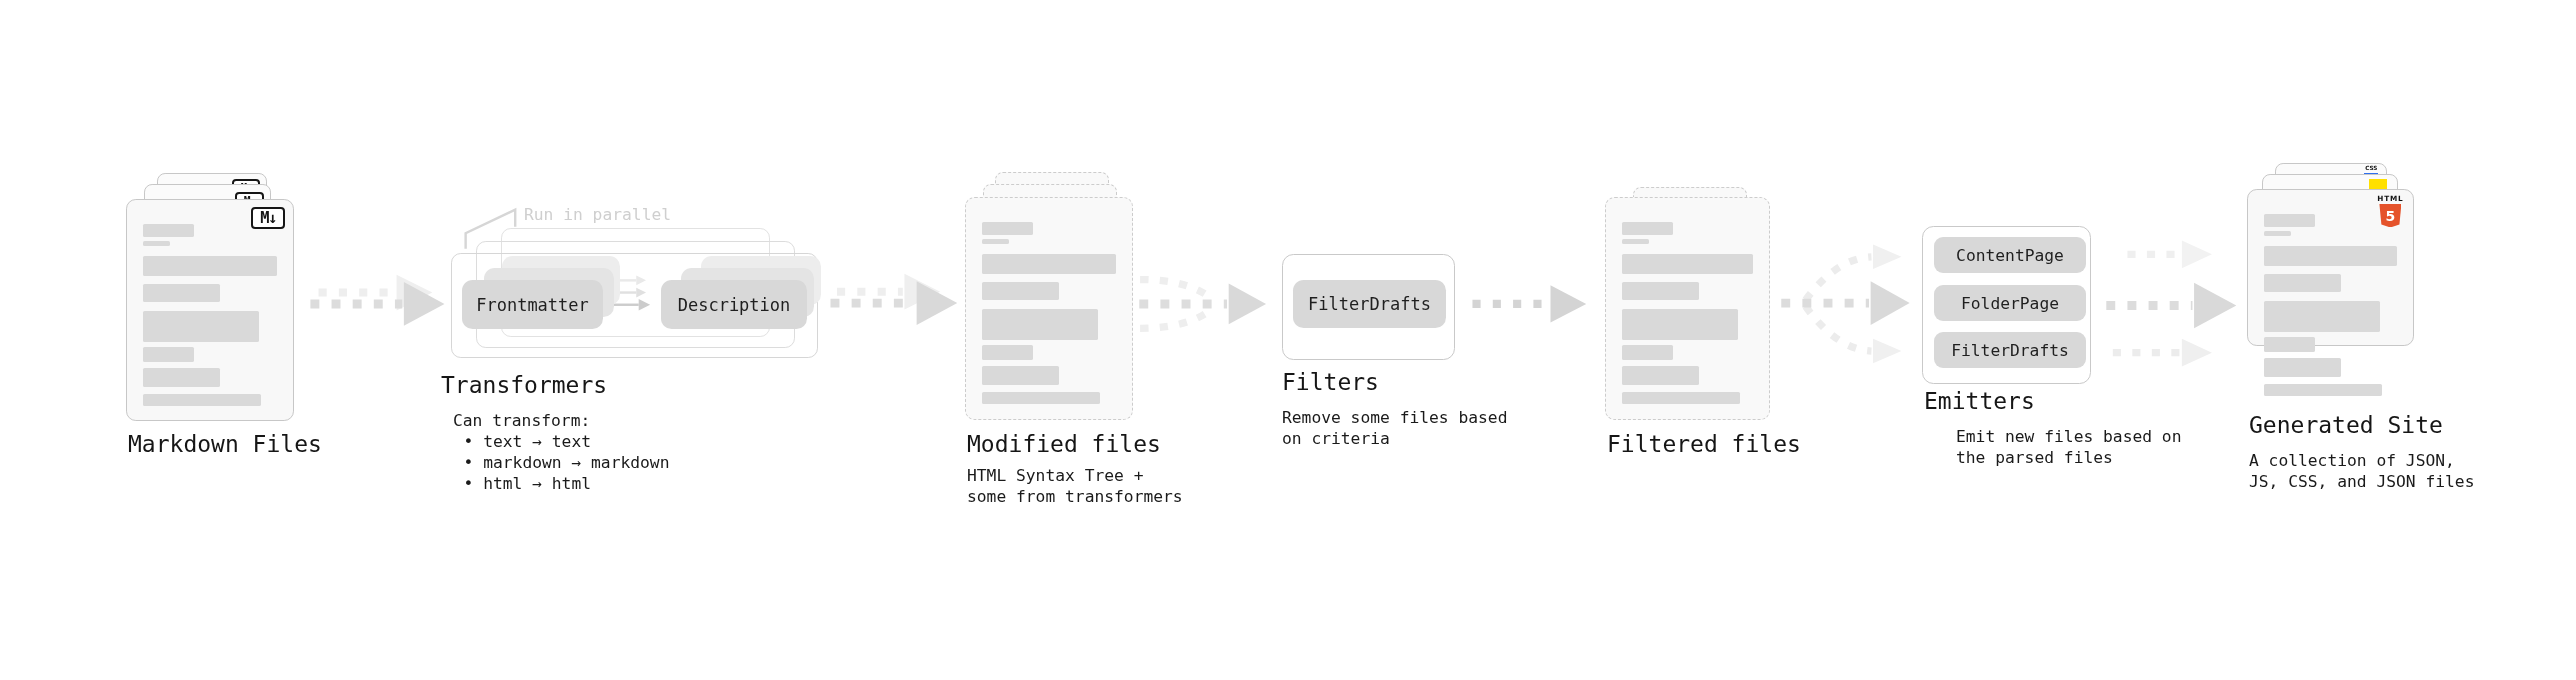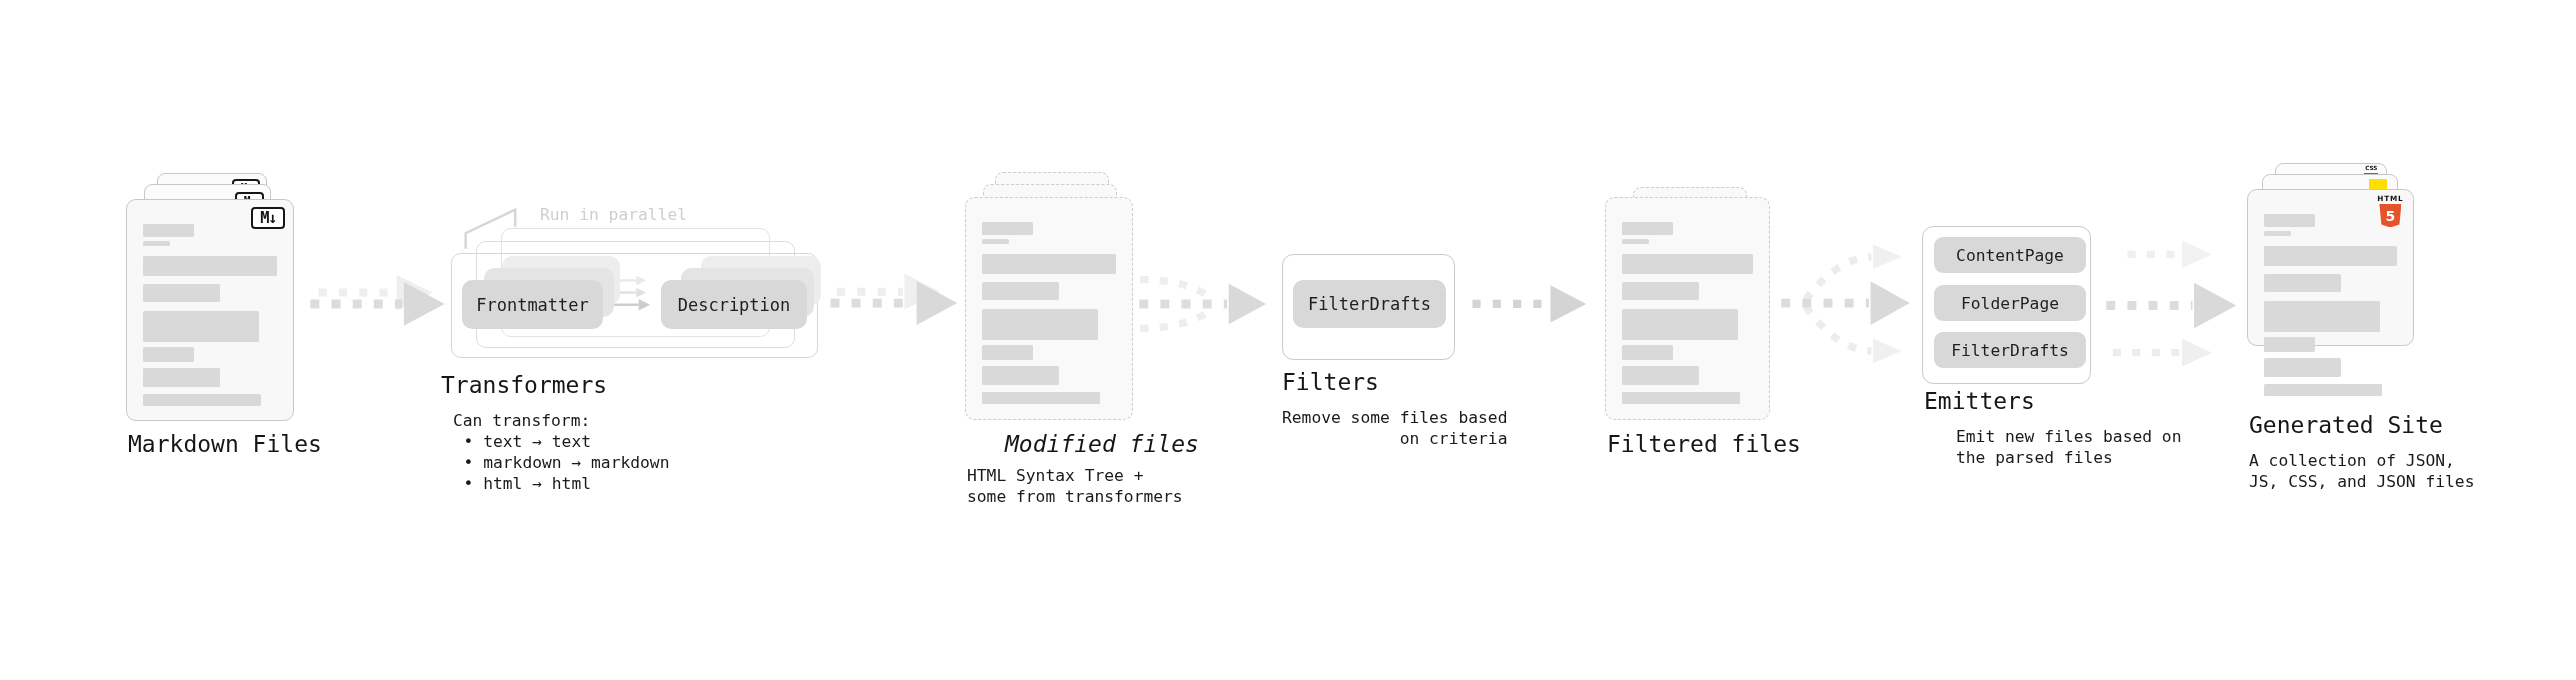--- a/index.html
+++ b/index.html
@@ -146,21 +146,21 @@
     <div class="obox" style="left:451px;top:253px;width:367px;height:105px;"></div>
 
     <div class="pill ghost2" style="left:502px;top:256px;width:118px;height:49px;"></div>
     <div class="pill ghost1" style="left:484px;top:268px;width:130px;height:49px;"></div>
     <div class="pill" style="left:462px;top:280px;width:141px;height:49px;">Frontmatter</div>
 
     <div class="pill ghost2" style="left:701px;top:256px;width:120px;height:49px;"></div>
     <div class="pill ghost1" style="left:681px;top:268px;width:133px;height:49px;"></div>
     <div class="pill" style="left:661px;top:280px;width:146px;height:49px;">Description</div>
 
-    <div class="note" style="left:540px;top:205px;text-align:right;">Run in parallel</div>
+    <div class="note" style="left:524px;top:205px;text-align:right;">Run in parallel</div>
     <div class="stage-title" style="left:441px;top:372px;">Transformers</div>
     <div class="stage-details" style="left:453px;top:410px;">
       <div>Can transform:</div>
       <div class="indent">• text → text</div>
       <div class="indent">• markdown → markdown</div>
       <div class="indent">• html → html</div>
     </div>
   </div>
 
   <div>
@@ -171,32 +171,32 @@
         <div class="bar b1"></div>
           <div class="bar b2"></div>
           <div class="bar b3"></div>
           <div class="bar b4"></div>
         <div class="bar b5"></div>
           <div class="bar b6"></div>
           <div class="bar b7"></div>
           <div class="bar b8"></div>
       </div>
     </div>
-    <div class="stage-title" style="left:1005px;top:431px;font-style:italic;">Modified files</div>
+    <div class="stage-title" style="left:967px;top:431px;">Modified files</div>
     <div class="stage-details" style="left:967px;top:465px;">
       <div>HTML Syntax Tree +</div>
       <div>some from transformers</div>
     </div>
   </div>
 
   <div>
     <div class="wbox" style="left:1282px;top:254px;width:173px;height:106px;"></div>
     <div class="pill" style="left:1293px;top:280px;width:153px;height:48px;">FilterDrafts</div>
     <div class="stage-title" style="left:1282px;top:369px;">Filters</div>
-    <div class="stage-details" style="left:1282px;top:407px;text-align:right;">
+    <div class="stage-details" style="left:1282px;top:407px;">
       <div>Remove some files based</div>
       <div>on criteria</div>
     </div>
   </div>
 
   <div>
     <div class="card back dashed" style="left:1633px;top:187px;width:114px;height:89px;"></div>
     <div class="card dashed" style="left:1605px;top:197px;width:165px;height:223px;">
       <div class="doc-bars">
         <div class="bar b1"></div>

